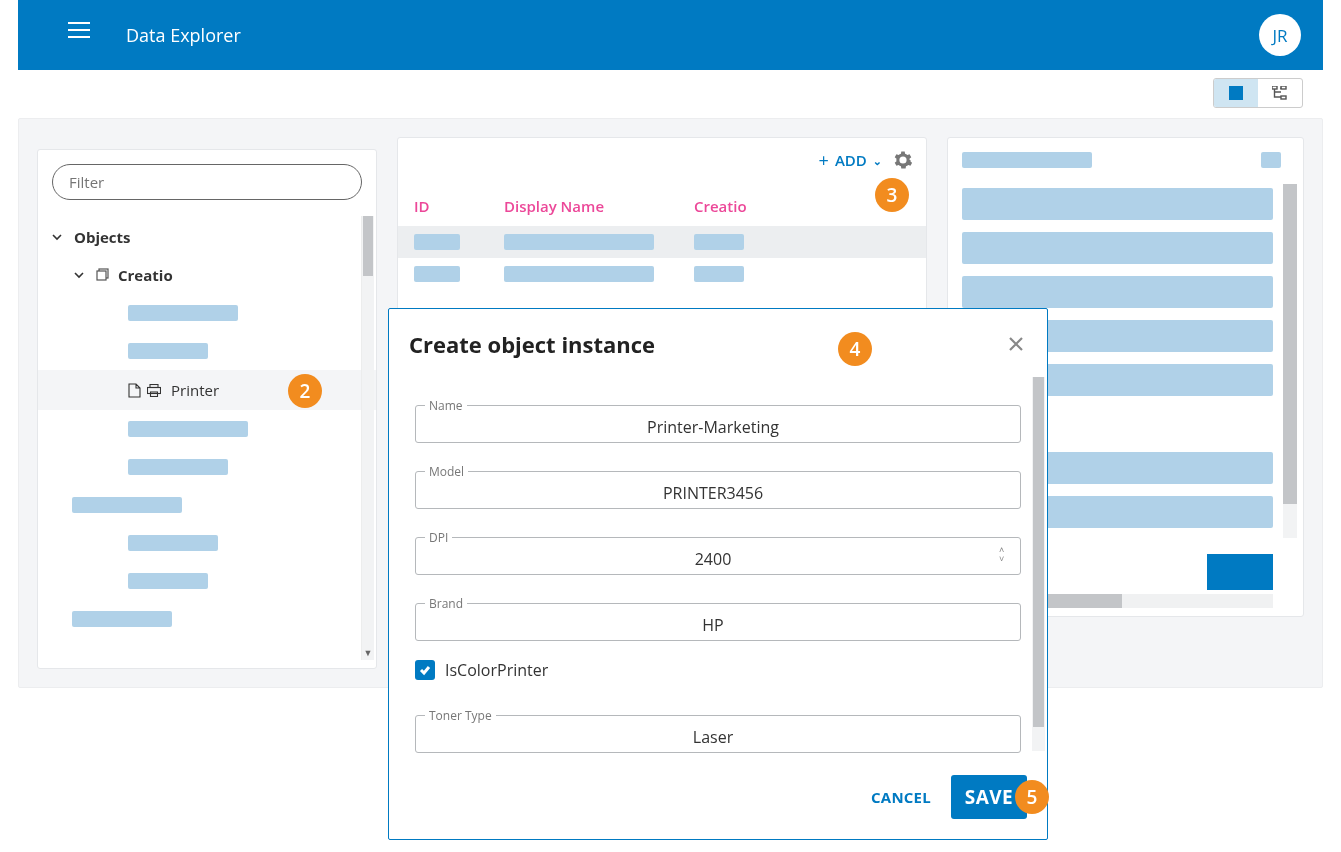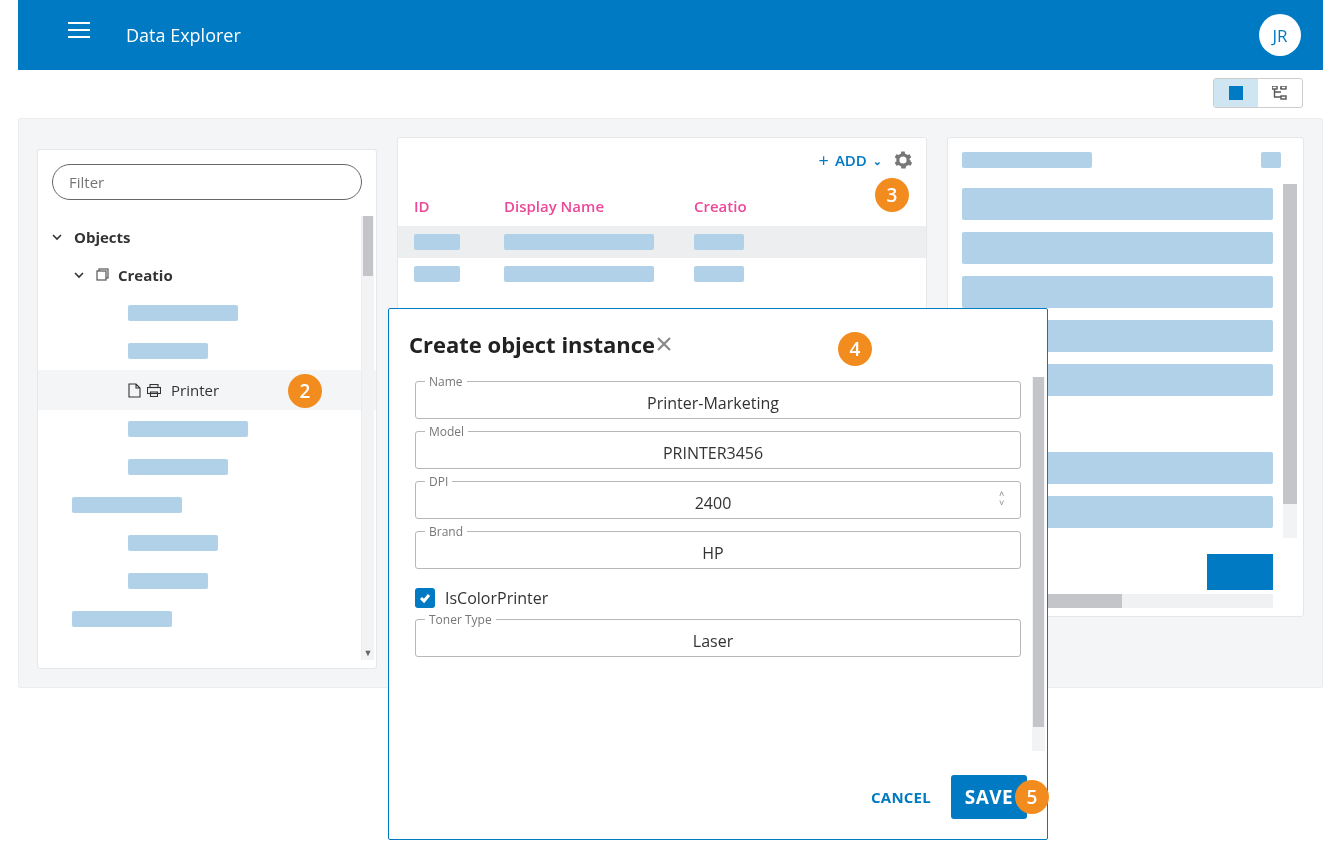--- a/index.html
+++ b/index.html
@@ -66,25 +66,25 @@
   .right-list-wrap { position:relative; margin-top:20px; padding-right:30px;}
   .right-row { background:#b0d1e8; height:32px; border-radius:2px; margin-bottom:12px;}
   .right-scroll-track { position:absolute; right:6px; top:-4px; width:14px; bottom:-10px; background:#f2f3f4;}
   .right-thumb { position:absolute; top:0; width:100%; height:320px; background:#c3c5c8;}
   .right-hscroll { position:absolute; left:14px; right:30px; bottom:8px; height:14px; background:#f0f1f2;}
   .right-hthumb { position:absolute; left:0; top:0; bottom:0; width:160px; background:#c3c5c8;}
   .right-blue-btn { position:absolute; right:30px; bottom:26px; width:66px; height:36px; background:#007ac2;}
   
   
   .modal { position:absolute; left:388px; top:308px; width:660px; height:532px; background:#fff; border:1px solid #007ac2; border-radius:2px; z-index:10; display:flex; flex-direction:column;}
-  .modal-header { display:flex; justify-content:flex-start; align-items:center; padding:20px 22px 10px 20px;}
+  .modal-header { display:flex; justify-content:space-between; align-items:center; padding:20px 22px 10px 20px;}
   .modal-title { font-size:22px; font-weight:700; color:#222;}
   .modal-close { font-size:20px; color:#888; cursor:pointer;}
   .modal-body { flex:1; overflow:hidden; padding:8px 10px 8px 24px; position:relative;}
-  .field { position:relative; margin:4px 16px 12px 2px;}
+  .field { position:relative; margin:28px 16px 12px 2px;}
   .field-label { position:absolute; top:-8px; left:10px; background:#fff; padding:0 4px; font-size:12px; color:#777;}
   .field-input { width:100%; border:1px solid #b5b8bb; border-radius:3px; height:38px; padding:8px 10px 2px 0; font-size:16px; color:#333;text-align:center;}
   .field-spinner { position:absolute; right:6px; top:8px; width:16px; display:flex; flex-direction:column; color:#888; font-size:9px; line-height:9px;}
   .checkbox-row { display:flex; align-items:center; gap:10px; padding:6px 4px 6px 2px; font-size:16px; color:#333;}
   .checkbox { width:20px; height:20px; background:#007ac2; border-radius:3px; display:flex; align-items:center; justify-content:center;}
   .checkbox svg { stroke:#fff; stroke-width:3; fill:none;}
   .modal-scroll { position:absolute; right:2px; top:8px; bottom:8px; width:13px; background:#f2f3f4;}
   .modal-thumb { position:absolute; top:0; left:1px; right:1px; height:350px; background:#c3c5c8;}
   .modal-footer { padding:16px 20px 20px 20px; display:flex; justify-content:flex-end; gap:10px; align-items:center;}
   .btn-cancel { color:#007ac2; font-weight:700; font-size:15px; padding:8px 10px; letter-spacing:0.2px;}

